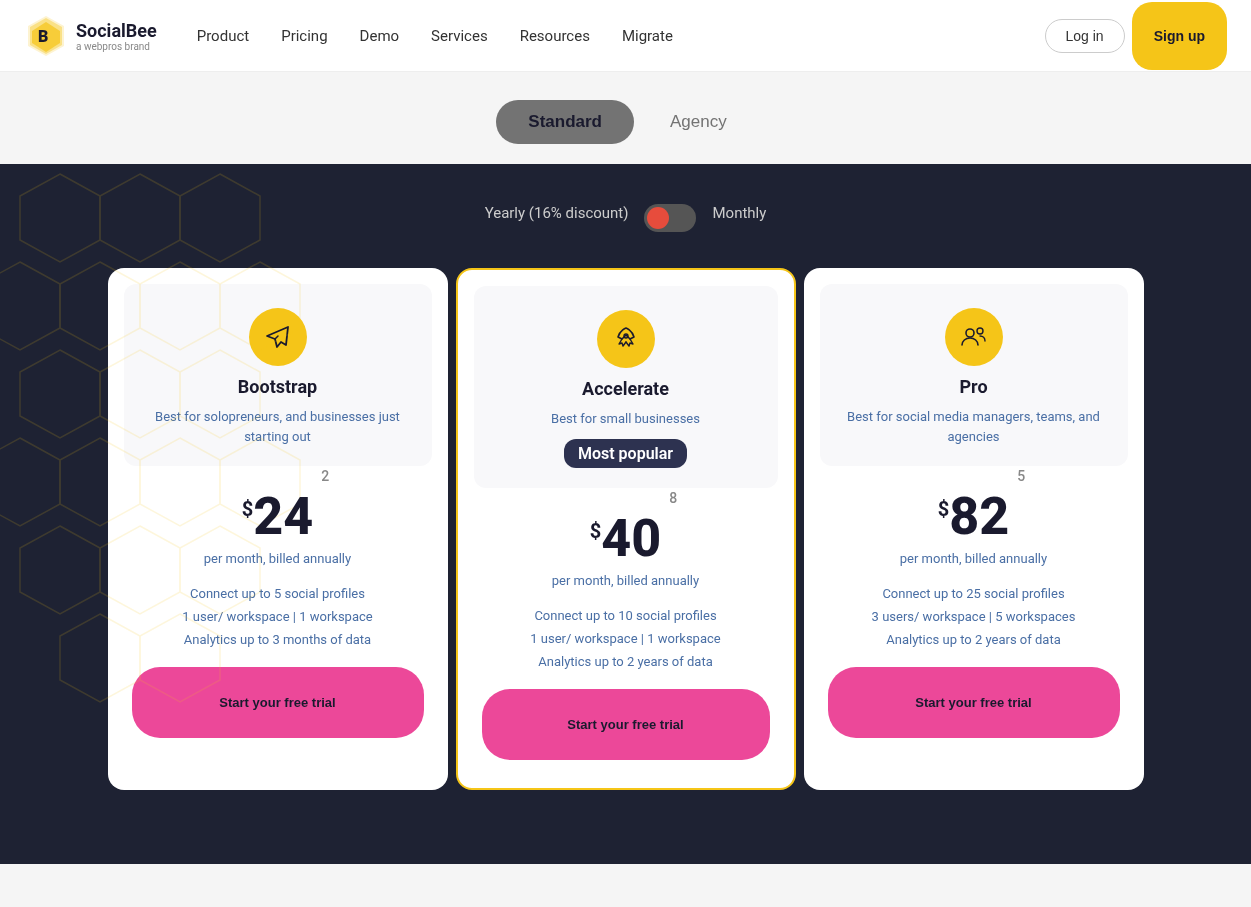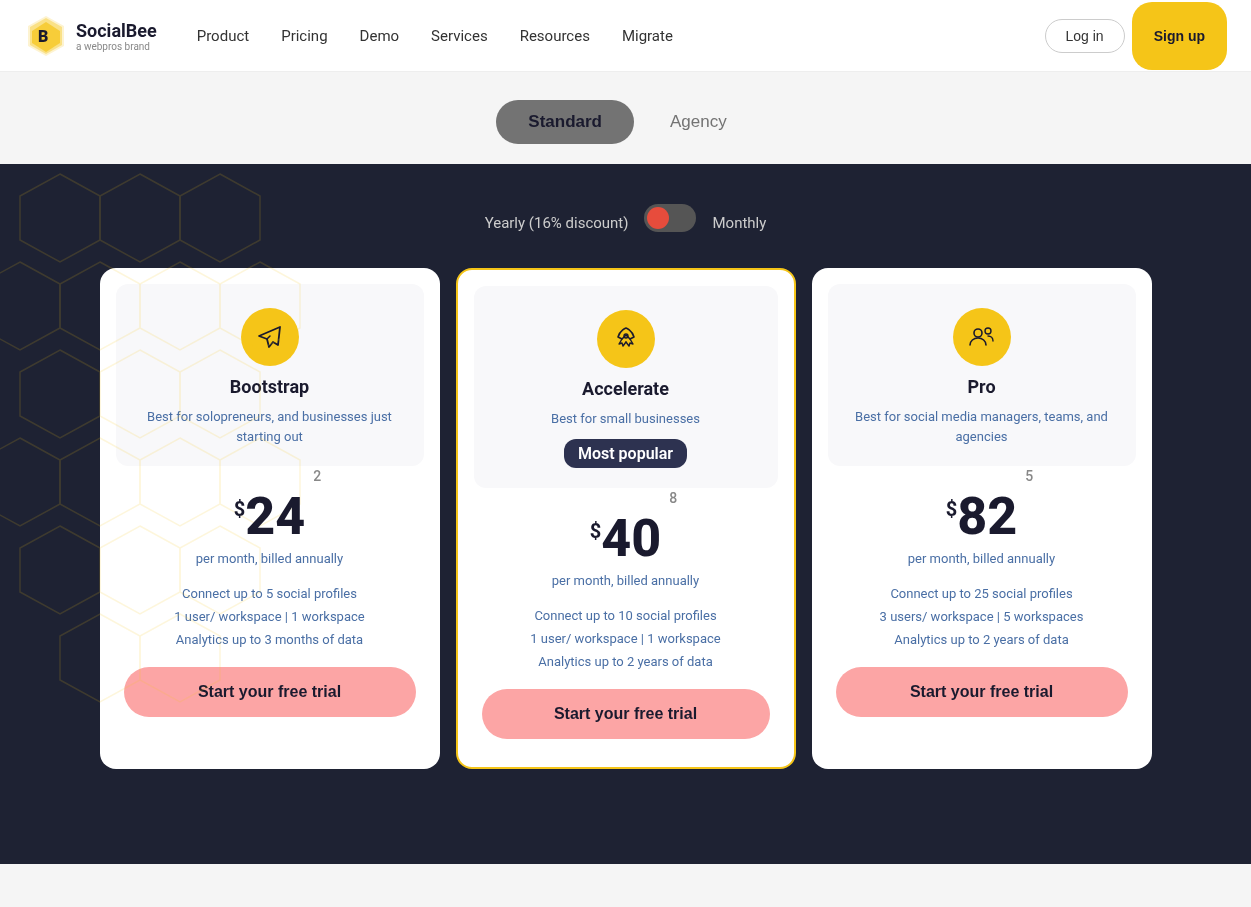--- a/index.html
+++ b/index.html
@@ -119,21 +119,21 @@
       top: 0; left: 0;
       width: 320px;
       height: 100%;
       opacity: 0.15;
       pointer-events: none;
     }
 
     
     .billing-toggle {
       display: flex;
-      align-items: flex-end;
+      align-items: flex-start;
       justify-content: center;
       gap: 16px;
       margin-bottom: 36px;
     }
     .billing-label {
       font-size: 15px;
       color: #ccc;
     }
     .toggle-wrap {
       position: relative;
@@ -156,21 +156,21 @@
       height: 22px;
       border-radius: 50%;
       background: #e74c3c;
       transition: left 0.2s;
     }
 
     
     .cards-row {
       display: flex;
       justify-content: center;
-      gap: 16px;
+      gap: 8px;
       flex-wrap: wrap;
     }
     .plan-card {
       background: #fff;
       border-radius: 16px;
       width: 340px;
       padding: 0 0 28px;
       display: flex;
       flex-direction: column;
       align-items: center;
@@ -263,26 +263,26 @@
       flex-direction: column;
       gap: 8px;
     }
     .feature-item {
       font-size: 13px;
       color: #4a6fa5;
       text-align: center;
     }
 
     .trial-btn {
-      background: #fca5a5;
+      background: #ec4899;
       border: none;
       border-radius: 28px;
-      padding: 16px 0;
+      padding: 28px 0;
       width: calc(100% - 48px);
-      font-size: 16px;
+      font-size: 13px;
       font-weight: 700;
       color: #1a1a2e;
       cursor: pointer;
       margin: 0 24px;
     }
   </style>
 </head>
 <body>
 
 <nav class="nav">

